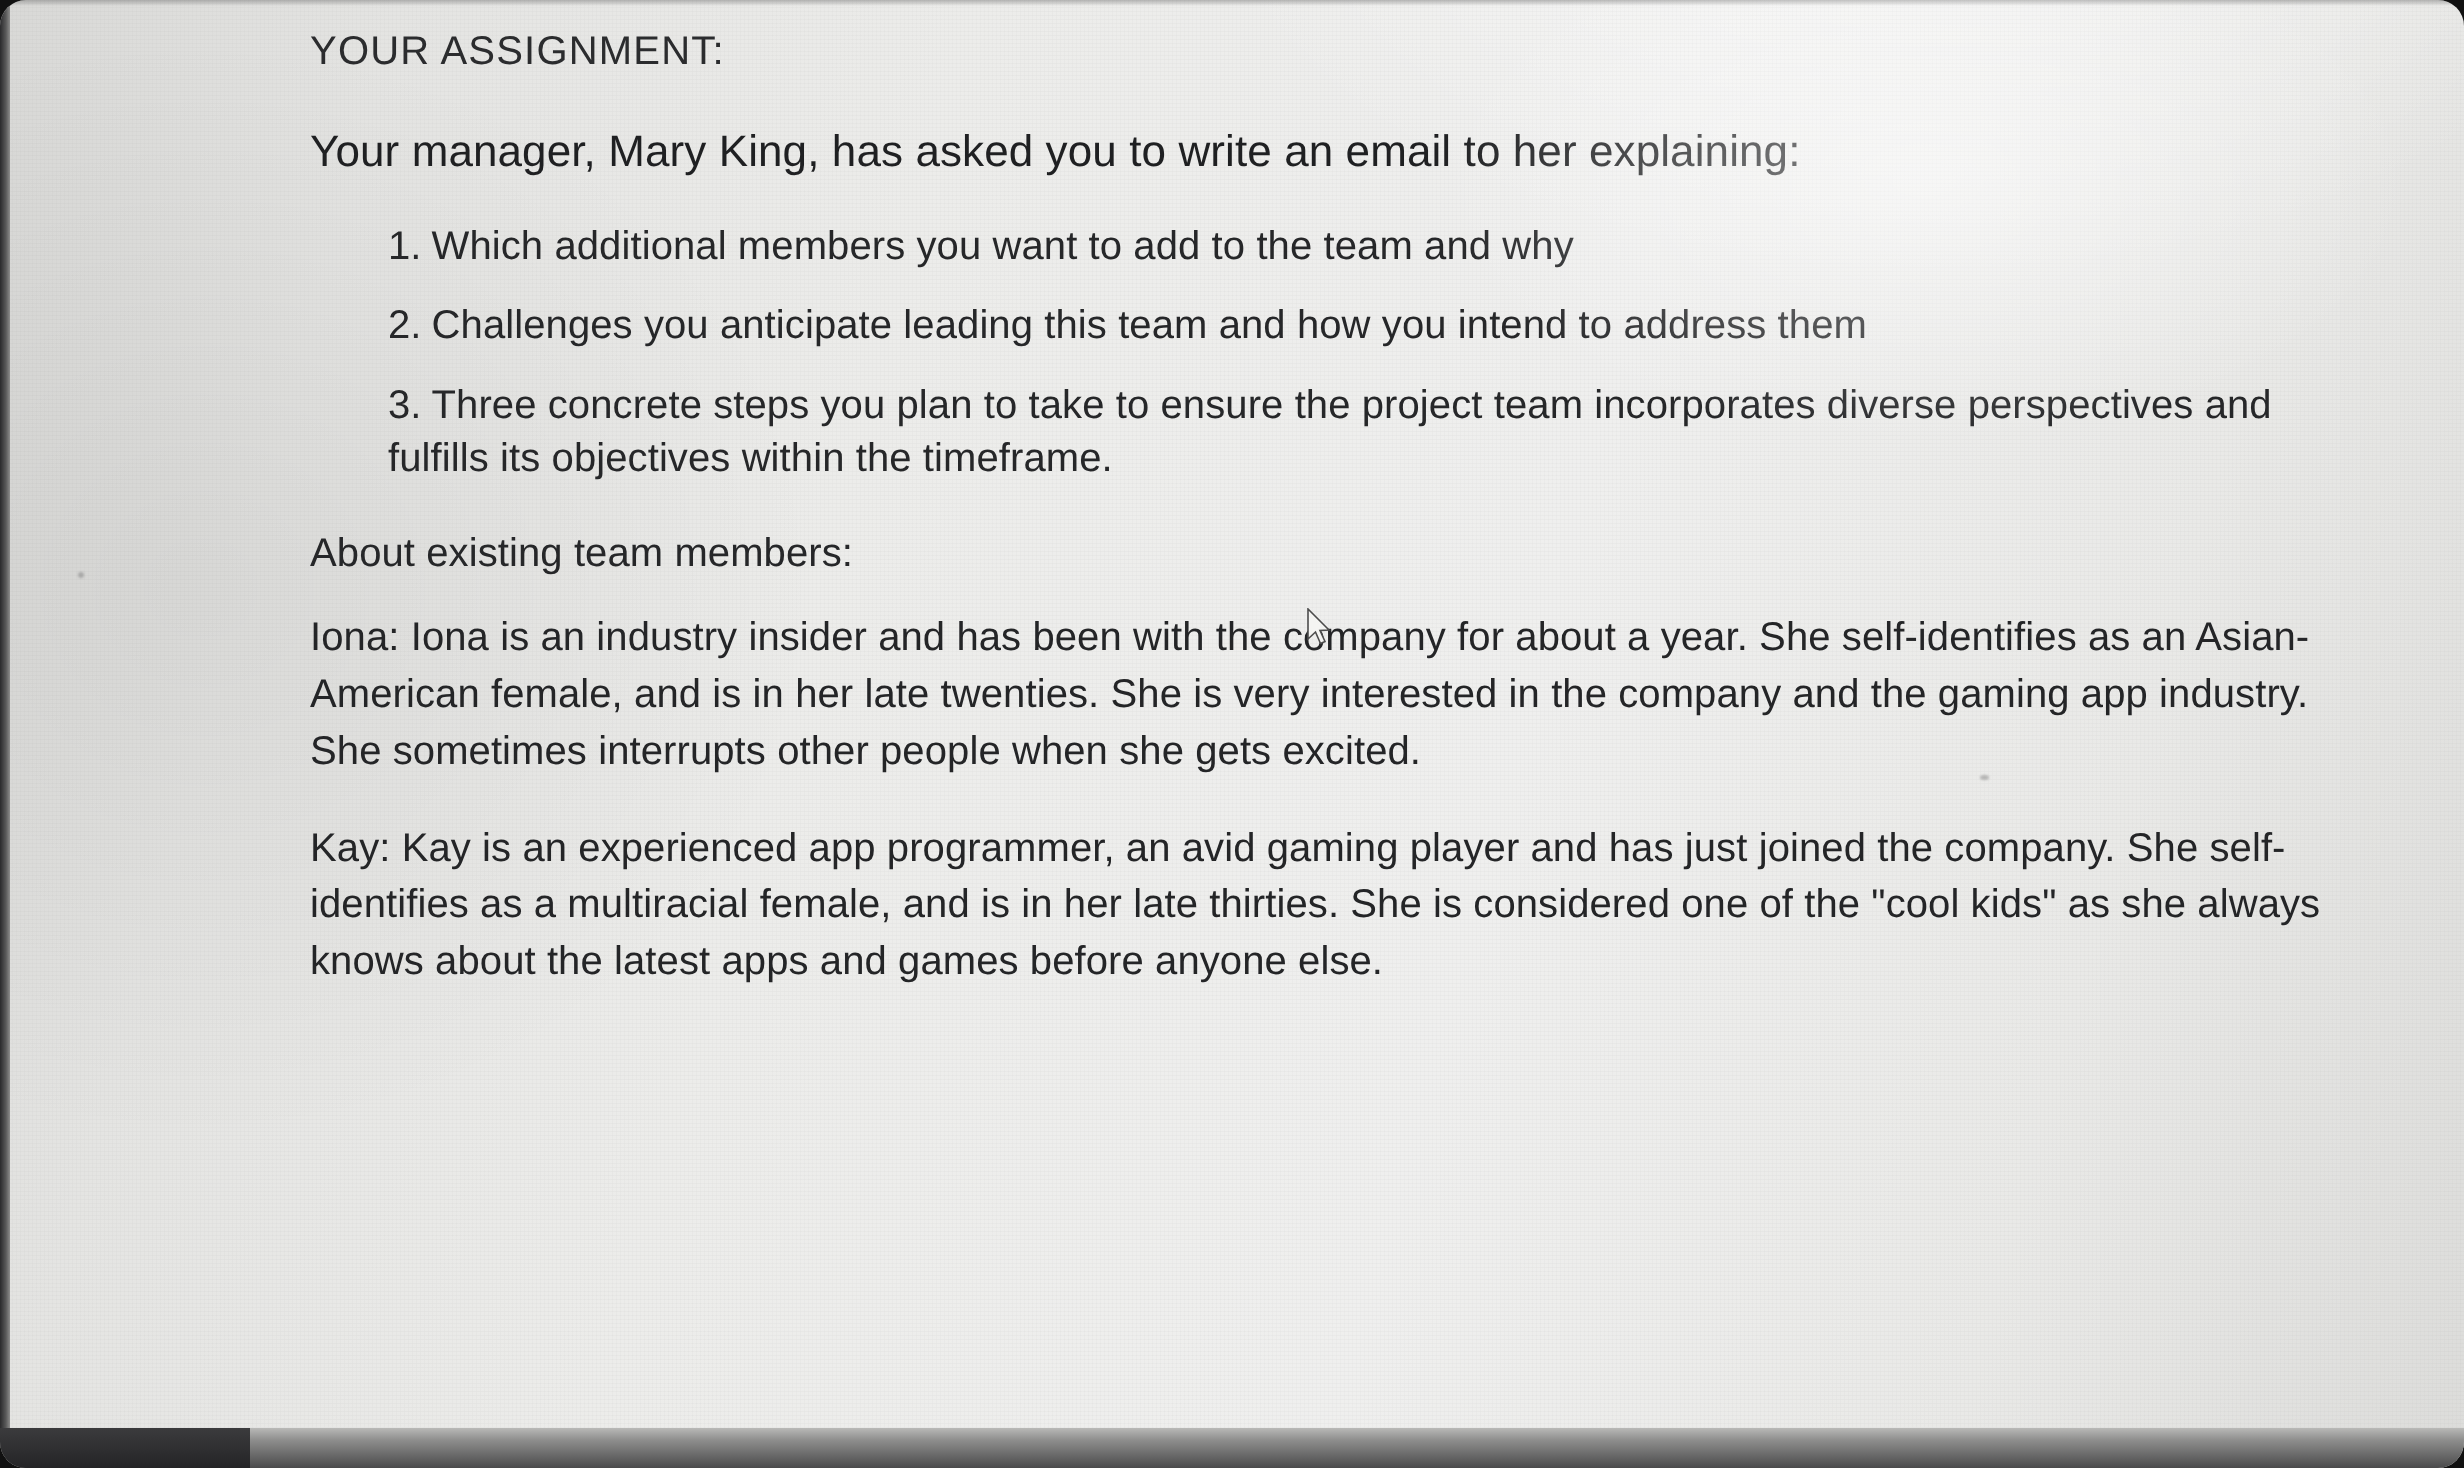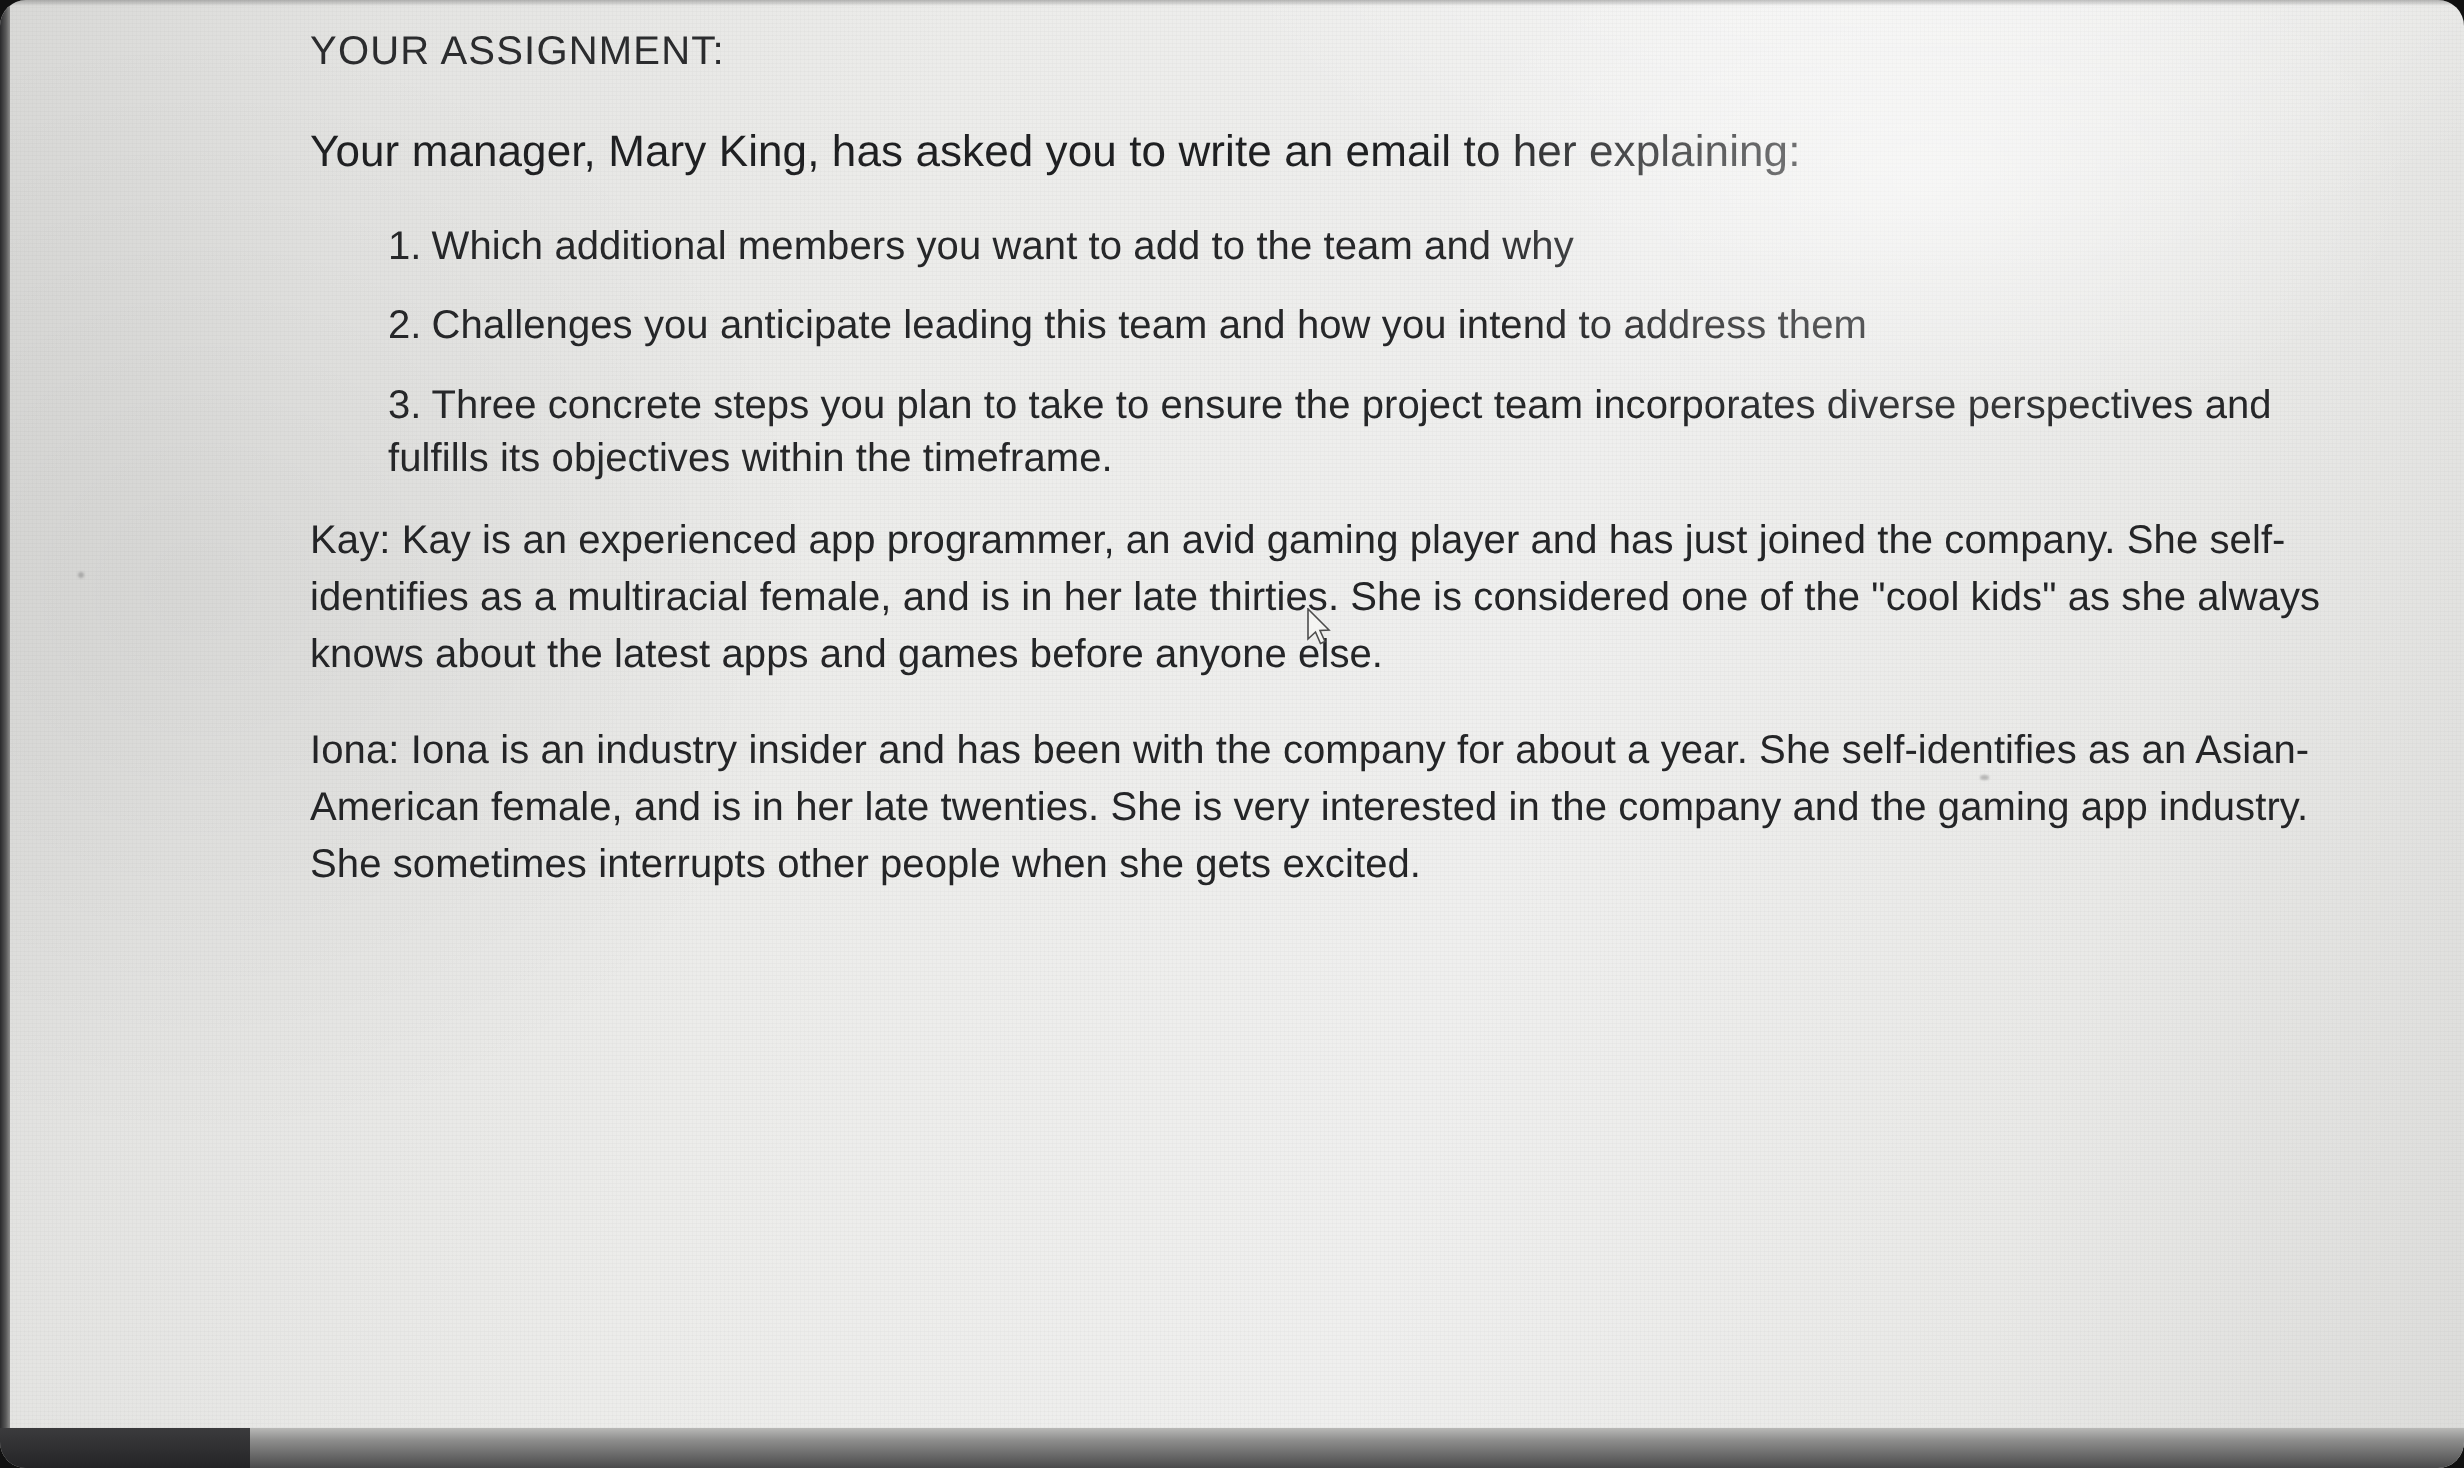--- a/index.html
+++ b/index.html
@@ -173,31 +173,32 @@
         <span class="num">1.</span><span>Which additional members you want to add to the team and why</span>
       </li>
       <li>
         <span class="num">2.</span><span>Challenges you anticipate leading this team and how you intend to address them</span>
       </li>
       <li>
         <span class="num">3.</span><span>Three concrete steps you plan to take to ensure the project team incorporates diverse perspectives and fulfills its objectives within the timeframe.</span>
       </li>
     </ol>
 
+    <div class="section-label">About existing team members:</div>
+
+    <div class="para">
+      <span class="bio-name">Iona:</span>
+      <span>Iona is an industry insider and has been with the company for about a year. She self-identifies as an Asian-American female, and is in her late twenties. She is very interested in the company and the gaming app industry. She sometimes interrupts other people when she gets excited.</span>
+    </div>
 
     <div class="para">
       <span class="bio-name">Kay:</span>
       <span>Kay is an experienced app programmer, an avid gaming player and has just joined the company. She self-identifies as a multiracial female, and is in her late thirties. She is considered one of the "cool kids" as she always knows about the latest apps and games before anyone else.</span>
     </div>
 
-    <div class="para">
-      <span class="bio-name">Iona:</span>
-      <span>Iona is an industry insider and has been with the company for about a year. She self-identifies as an Asian-American female, and is in her late twenties. She is very interested in the company and the gaming app industry. She sometimes interrupts other people when she gets excited.</span>
-    </div>
-
   </div>
 
   <svg class="cursor" viewBox="0 0 26 40" xmlns="http://www.w3.org/2000/svg">
     <path d="M2 1 L2 31 L9.5 24 L14.5 35.5 L19 33.5 L14 22.5 L23 22 Z" fill="#f4f4f2" stroke="#4c4c4c" stroke-width="1.6"></path>
   </svg>
 
   <div class="edge-bottom"></div>
   <div class="edge-bottom-left"></div>
 
 </div>

